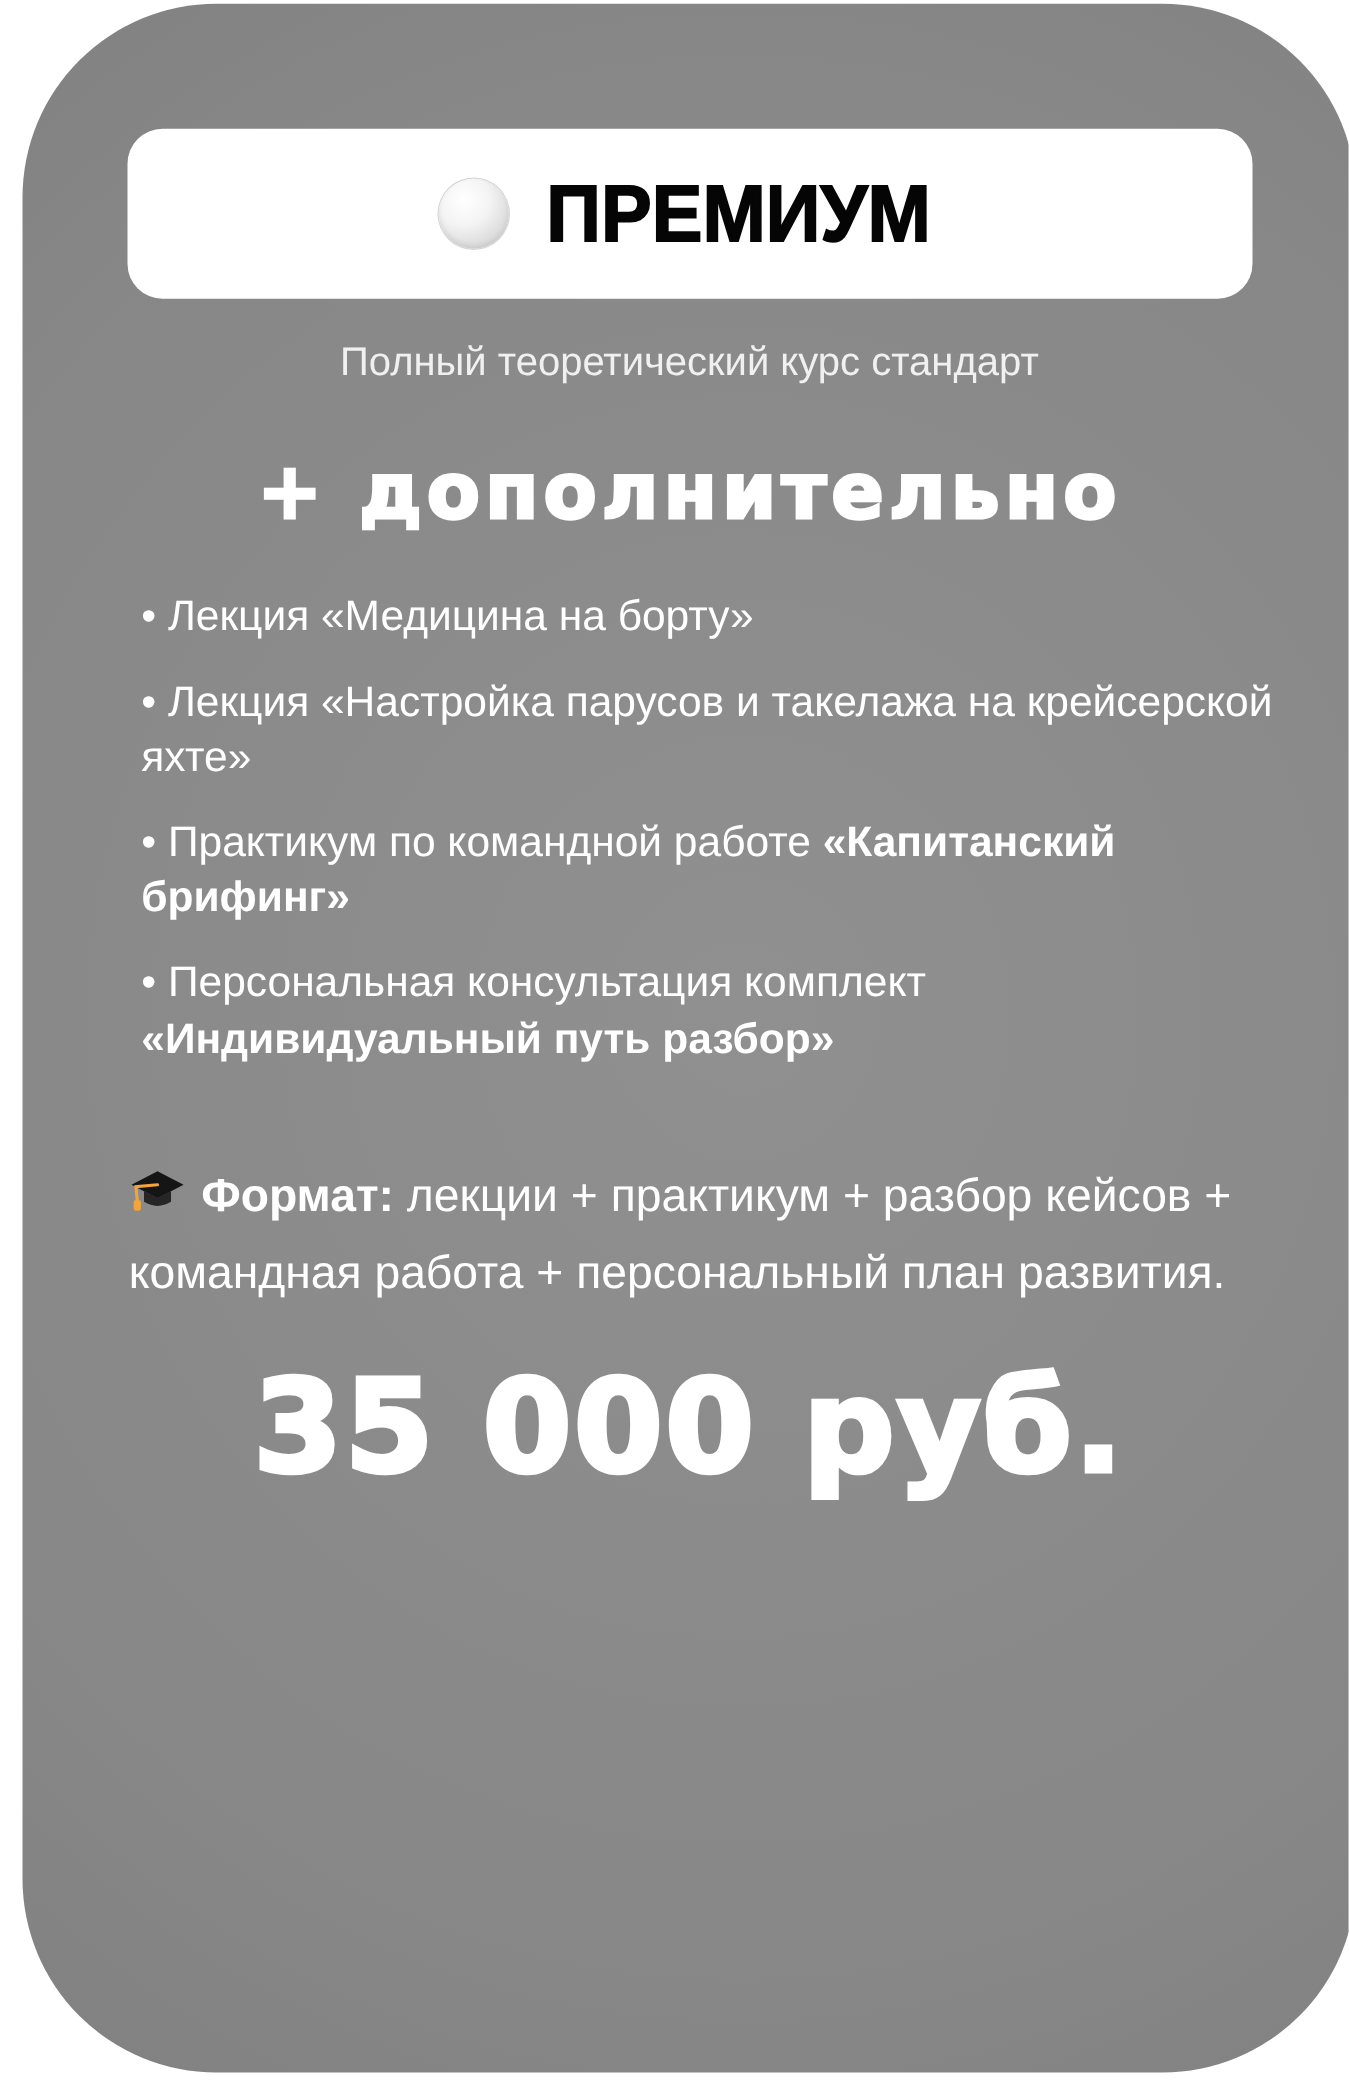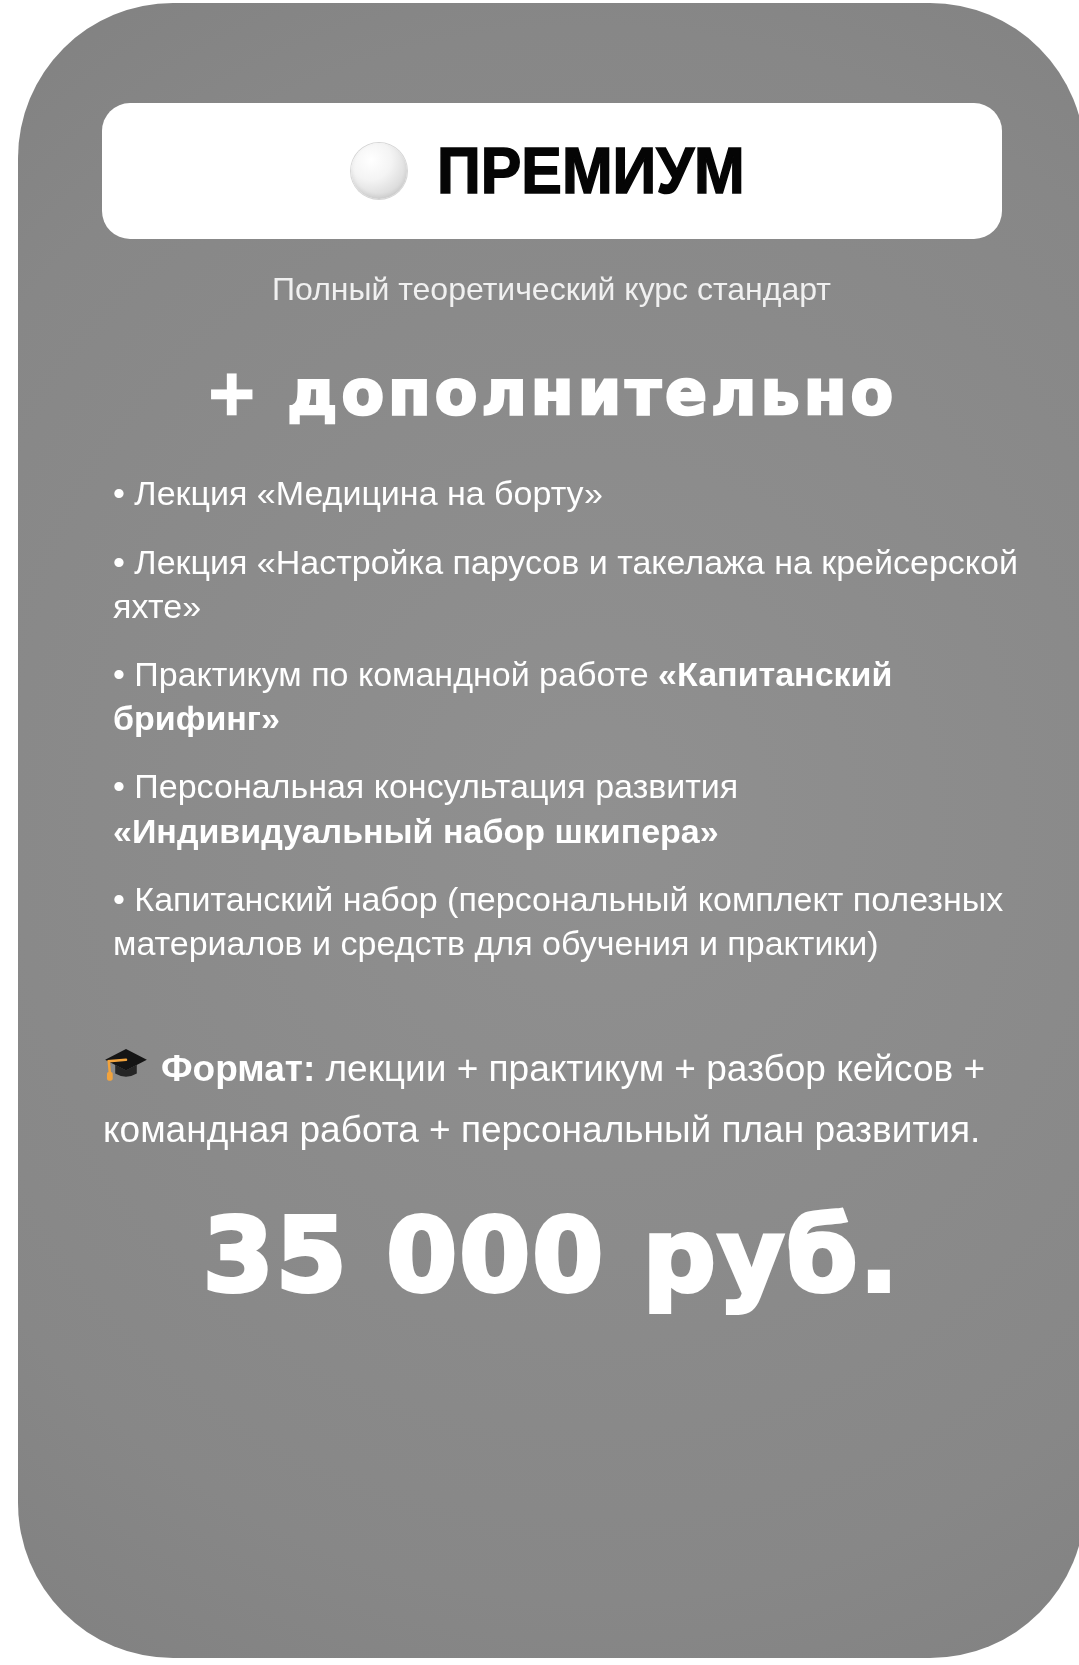--- a/index.html
+++ b/index.html
@@ -126,22 +126,21 @@
     <div class="subtitle">
       <div>Полный теоретический курс стандарт</div>
     </div>
 
     <div class="extras-heading">+ дополнительно</div>
 
     <ul class="bullets">
       <li><span>•</span> <span>Лекция «Медицина на борту»</span> <strong></strong></li>
       <li><span>•</span> <span>Лекция «Настройка парусов и такелажа на крейсерской яхте»</span> <strong></strong></li>
       <li><span>•</span> <span>Практикум по командной работе</span> <strong>«Капитанский брифинг»</strong></li>
-      <li><span>•</span> <span>Персональная консультация развития</span> <strong>«Индивидуальный набор шкипера»</strong></li>
-      <li><span>•</span> <span>Капитанский набор (персональный комплект полезных материалов и средств для обучения и практики)</span> <strong></strong></li>
+      <li><span>•</span> <span>Персональная консультация комплект</span> <strong>«Индивидуальный путь разбор»</strong></li>
     </ul>
 
     <div class="format">
       <span class="cap-icon">
         <svg width="46" height="46" viewBox="0 0 64 64" aria-hidden="true">
           <polygon points="32,7 61,22 32,37 3,22" fill="#151515"></polygon>
           <path d="M17,29 L17,41 Q32,50 47,41 L47,29 L32,36.5 Z" fill="#262626"></path>
           <path d="M32,22 L8,24 L9.5,40" stroke="#f2a33c" stroke-width="3.5" fill="none" stroke-linecap="round"></path>
           <rect x="5.5" y="39" width="8" height="12" rx="2.5" fill="#f2a33c"></rect>
         </svg>

